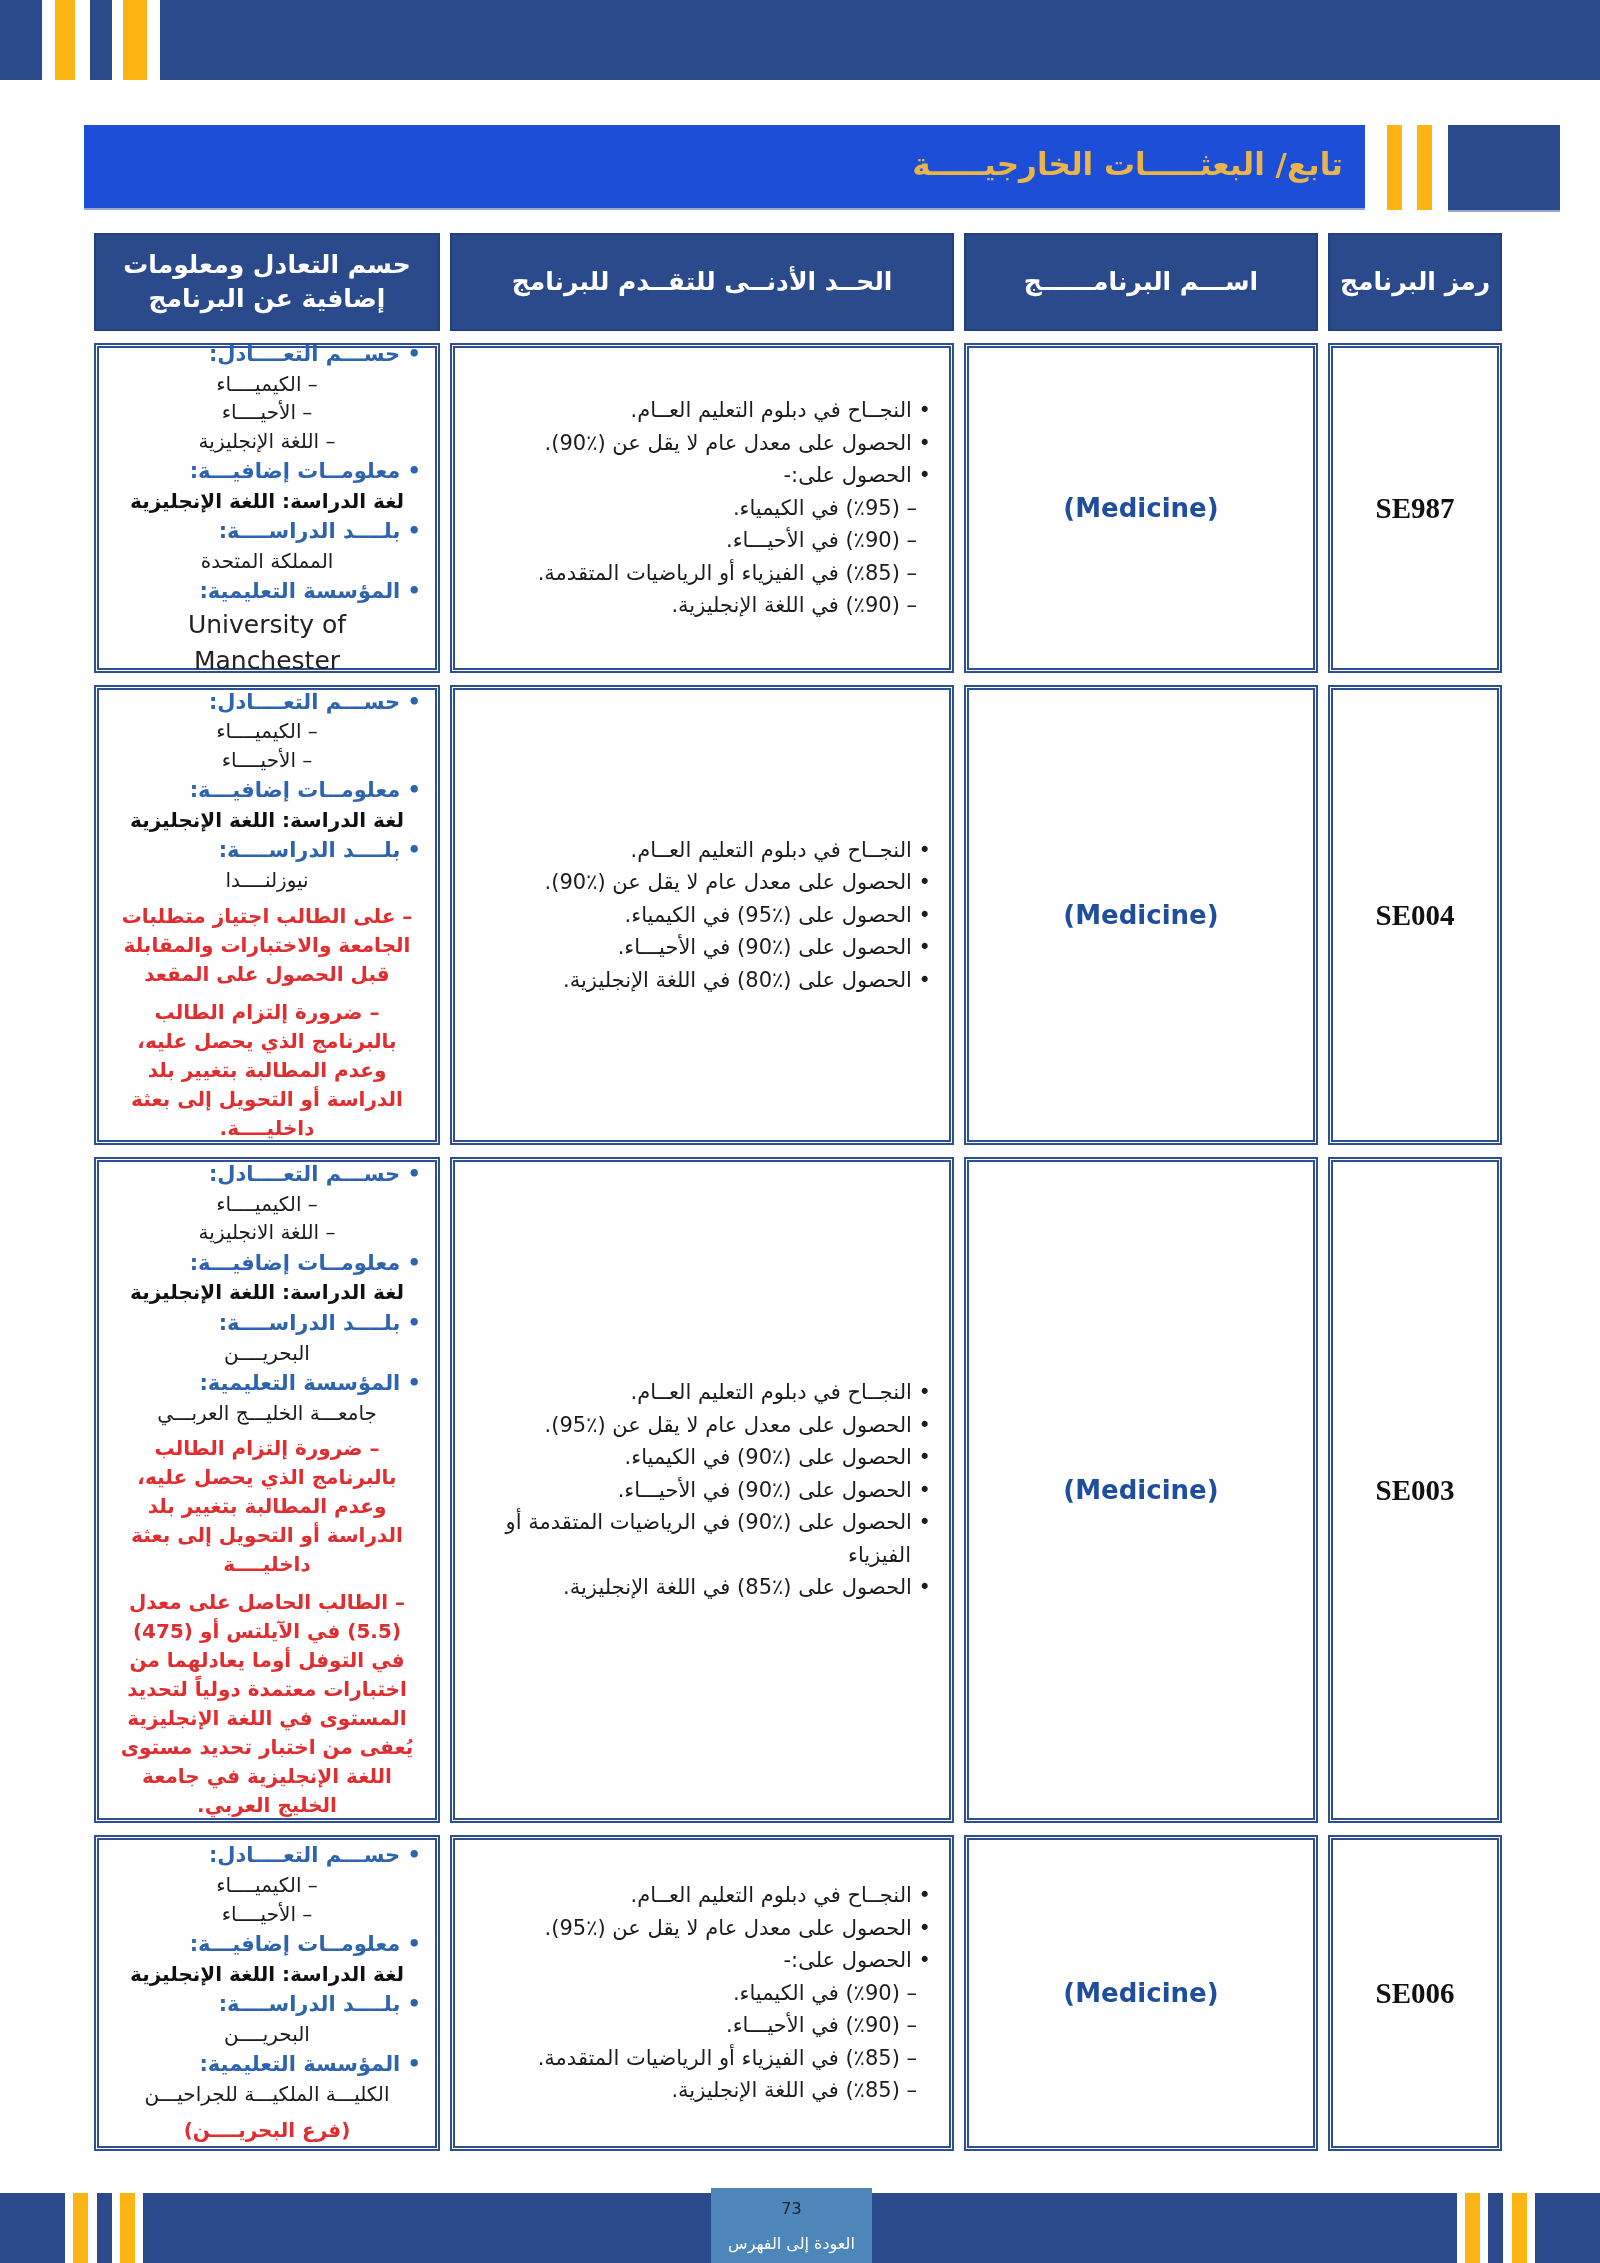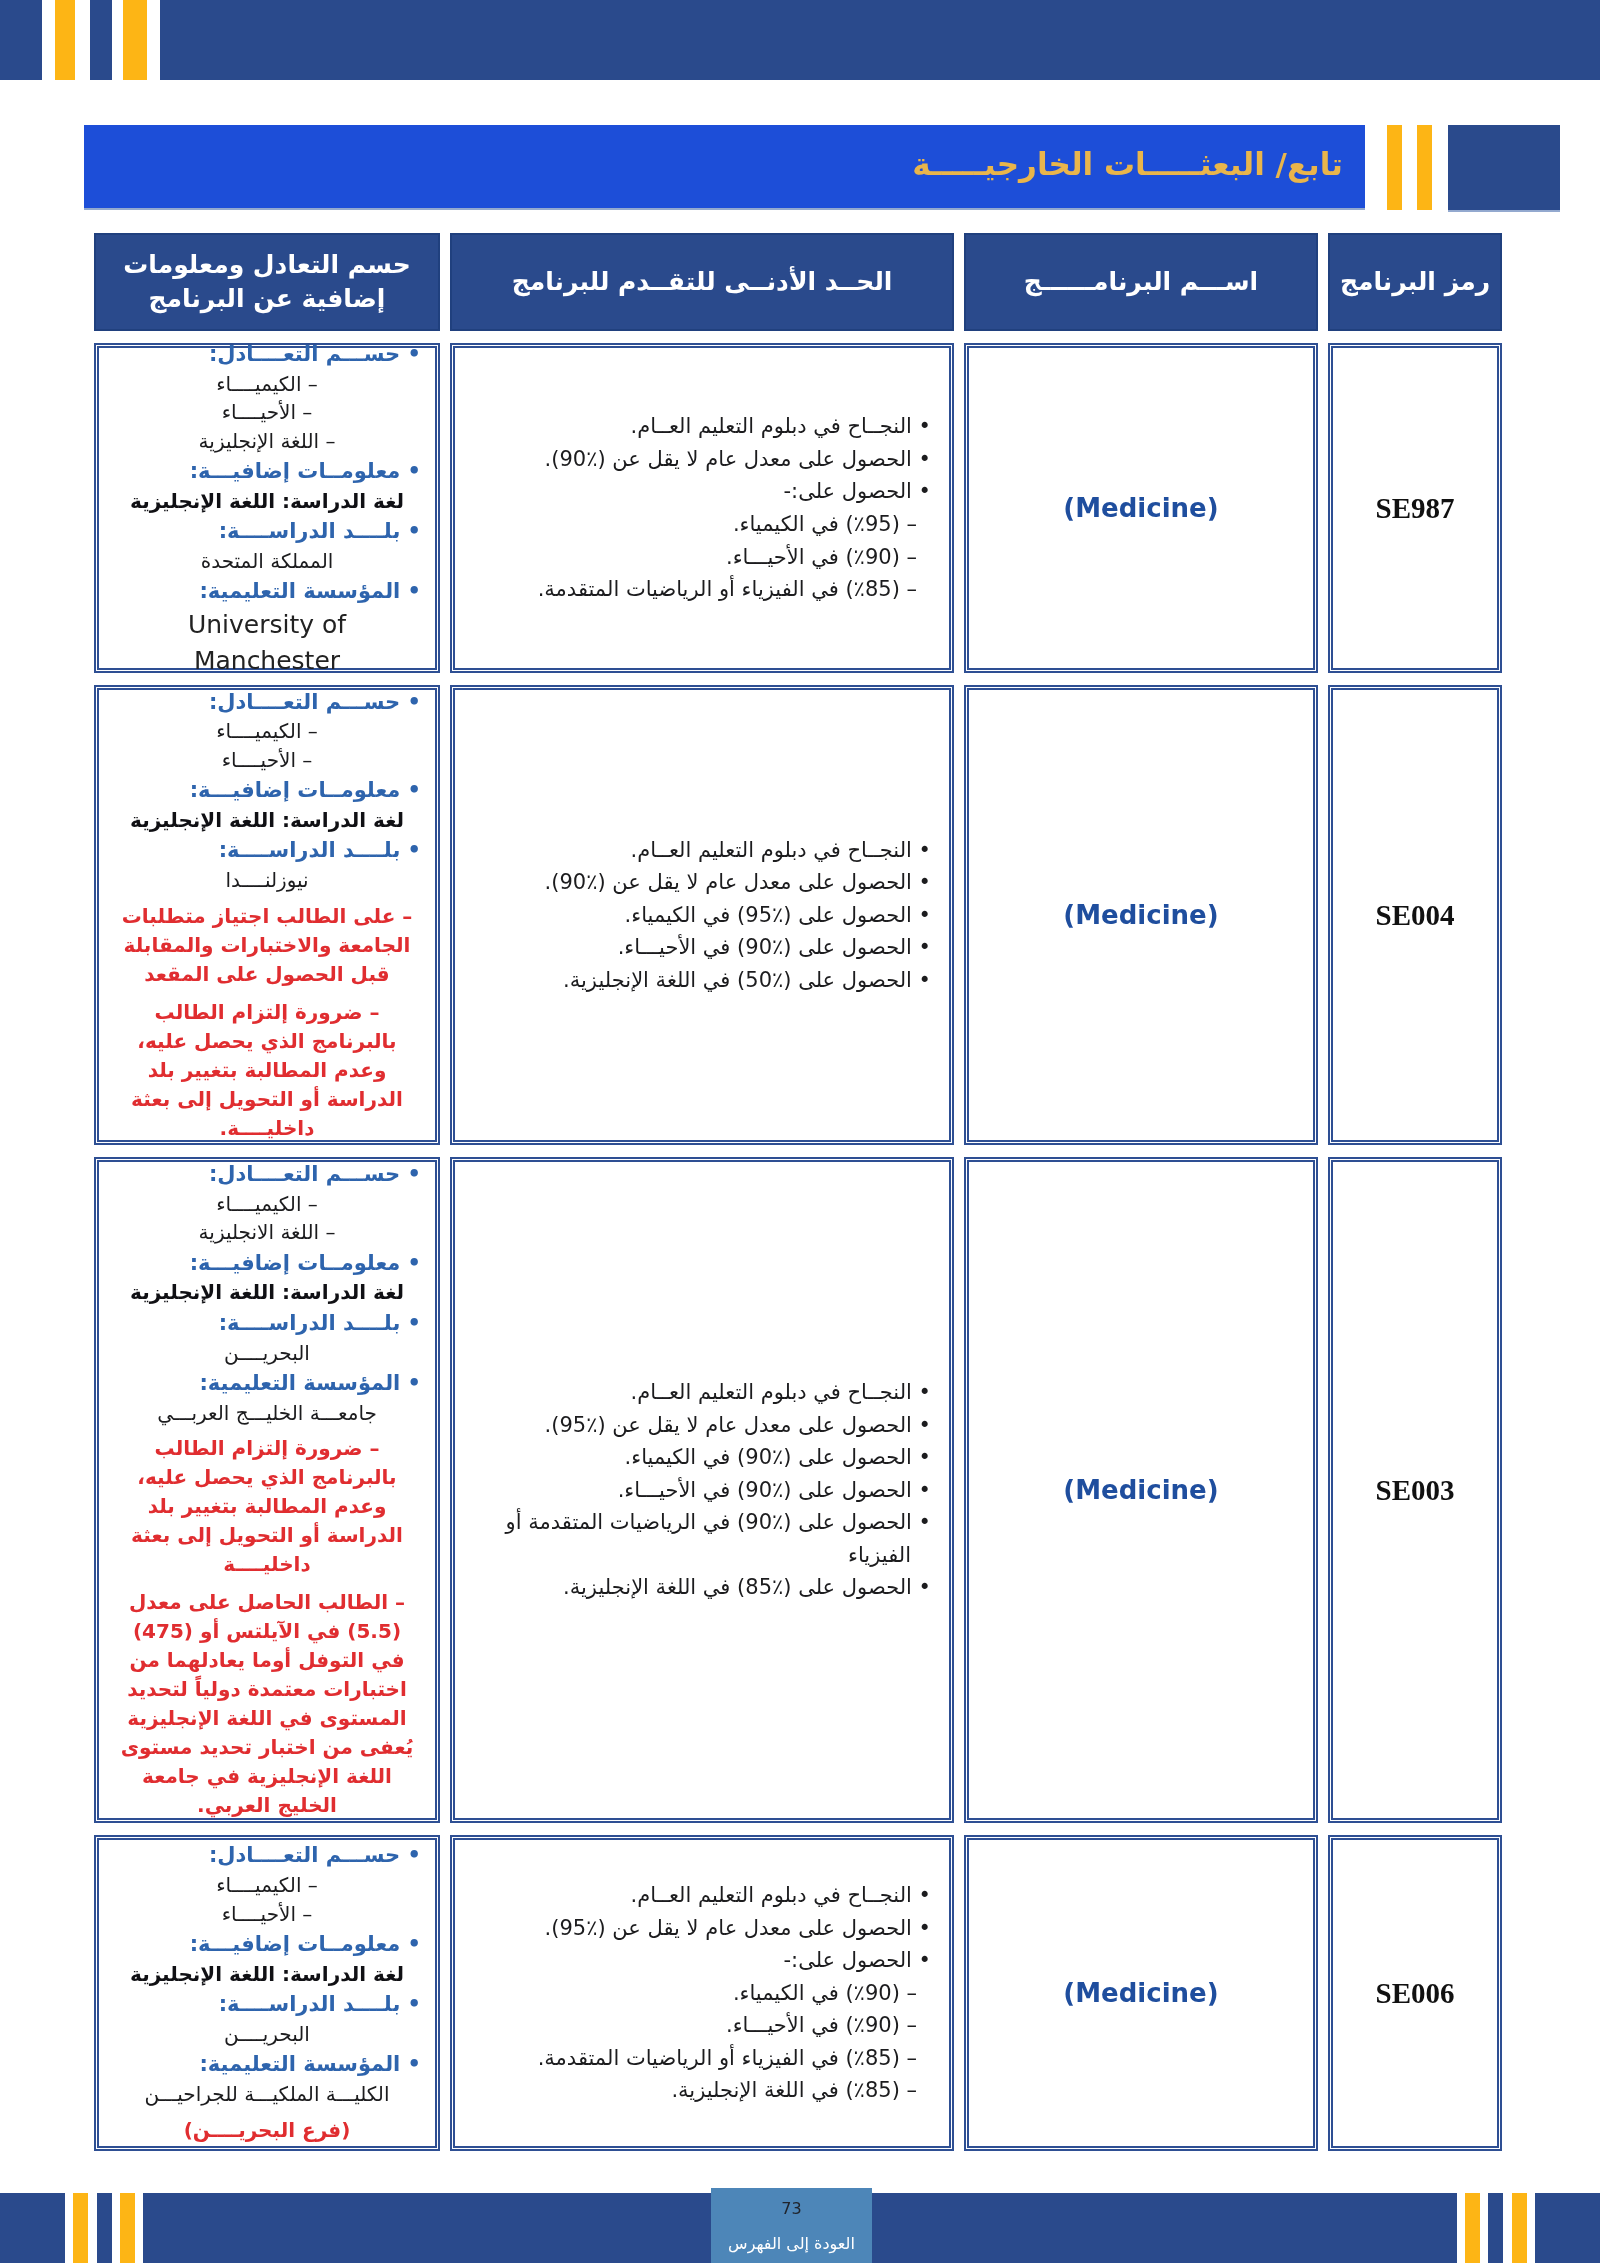--- a/index.html
+++ b/index.html
@@ -115,20 +115,21 @@
   <div class="td name">
     <span class="name-text">(Medicine)</span>
   </div>
   <div class="td req">
       <div class="rq-bullet">• النجــاح في دبلوم التعليم العــام.</div>
       <div class="rq-bullet">• الحصول على معدل عام لا يقل عن (٪90).</div>
       <div class="rq-bullet">• الحصول على:-</div>
       <div class="rq-dash">– (٪95) في الكيمياء.</div>
       <div class="rq-dash">– (٪90) في الأحيـــاء.</div>
       <div class="rq-dash">– (٪85) في الفيزياء أو الرياضيات المتقدمة.</div>
+      <div class="rq-dash">– (٪90) في اللغة الإنجليزية.</div>
     </div>
   <div class="td info">
       <div class="ln-label">• حســـم التعــــادل:</div>
       <div class="ln-plain">– الكيميــــاء</div>
       <div class="ln-plain">– الأحيــــاء</div>
       <div class="ln-plain">– اللغة الإنجليزية</div>
       <div class="ln-label">• معلومــات إضافيـــة:</div>
       <div class="ln-bold">لغة الدراسة: اللغة الإنجليزية</div>
       <div class="ln-label">• بلــــد الدراســــة:</div>
       <div class="ln-plain">المملكة المتحدة</div>
@@ -140,21 +141,21 @@
     <span class="code-text">SE004</span>
   </div>
   <div class="td name">
     <span class="name-text">(Medicine)</span>
   </div>
   <div class="td req">
       <div class="rq-bullet">• النجــاح في دبلوم التعليم العــام.</div>
       <div class="rq-bullet">• الحصول على معدل عام لا يقل عن (٪90).</div>
       <div class="rq-bullet">• الحصول على (٪95) في الكيمياء.</div>
       <div class="rq-bullet">• الحصول على (٪90) في الأحيـــاء.</div>
-      <div class="rq-bullet">• الحصول على (٪50) في اللغة الإنجليزية.</div>
+      <div class="rq-bullet">• الحصول على (٪80) في اللغة الإنجليزية.</div>
     </div>
   <div class="td info">
       <div class="ln-label">• حســـم التعــــادل:</div>
       <div class="ln-plain">– الكيميــــاء</div>
       <div class="ln-plain">– الأحيــــاء</div>
       <div class="ln-label">• معلومــات إضافيـــة:</div>
       <div class="ln-bold">لغة الدراسة: اللغة الإنجليزية</div>
       <div class="ln-label">• بلــــد الدراســــة:</div>
       <div class="ln-plain">نيوزلنــــدا</div>
       <div class="ln-red">– على الطالب اجتياز متطلبات الجامعة والاختبارات والمقابلة قبل الحصول على المقعد</div>

